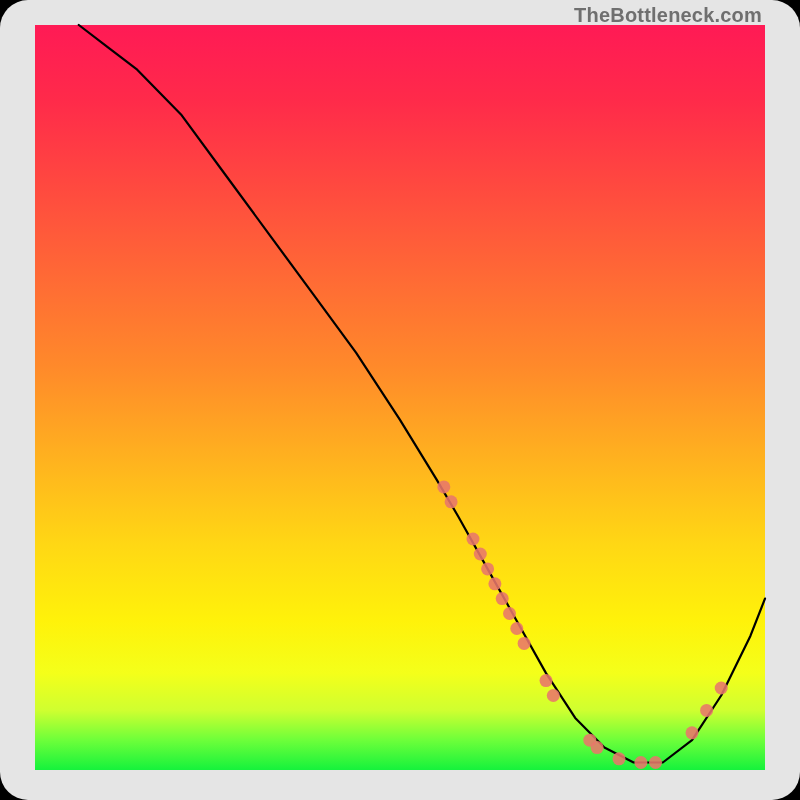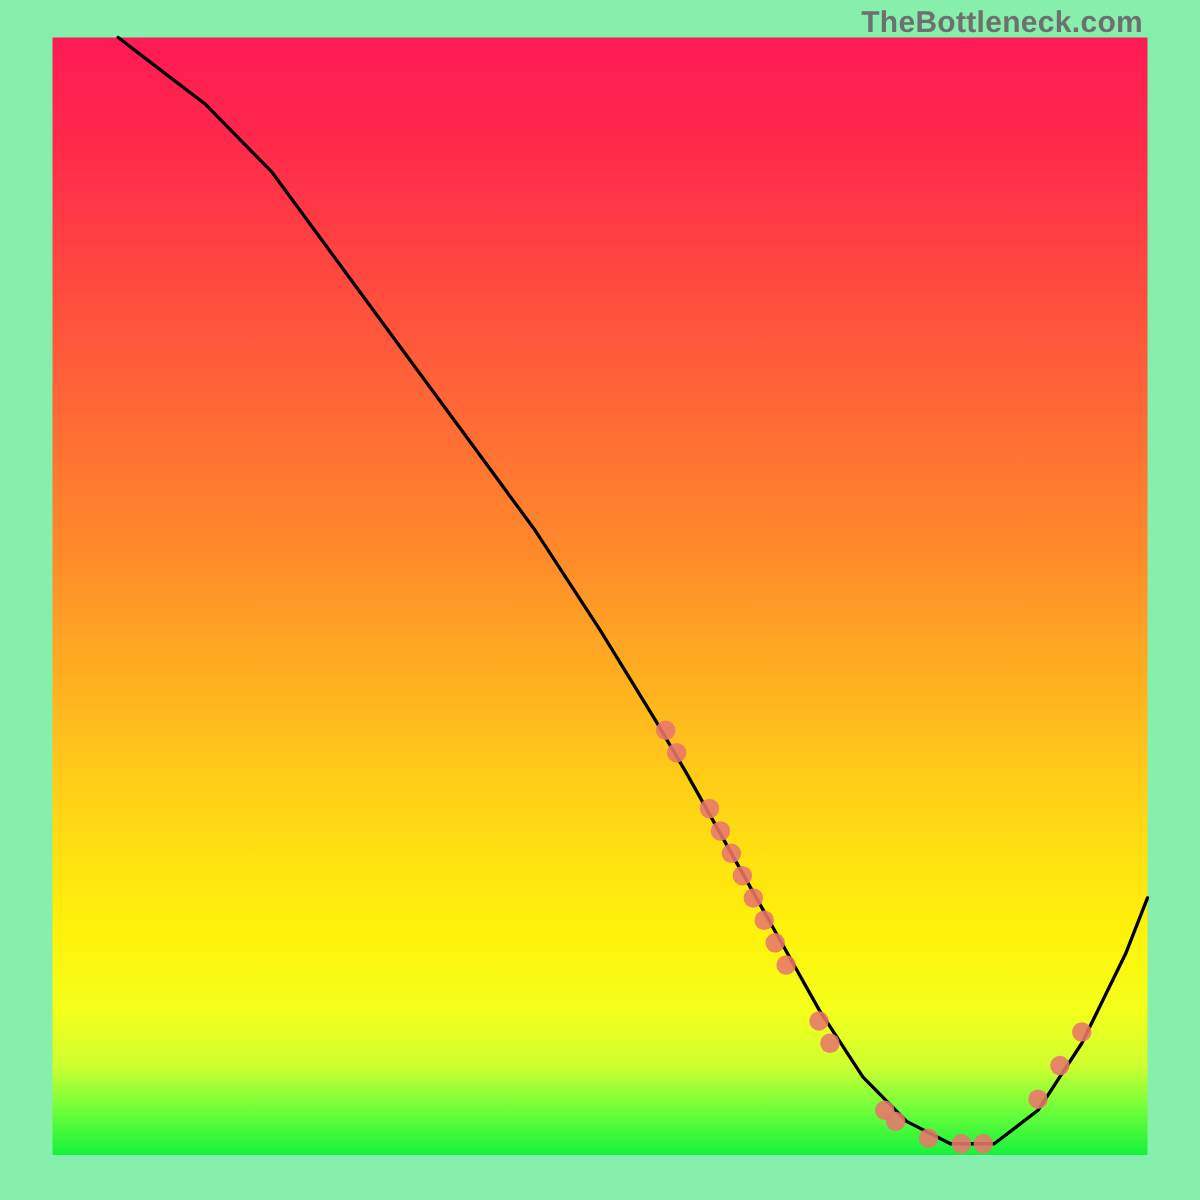--- a/index.html
+++ b/index.html
@@ -8,21 +8,22 @@
     width: 800px;
     height: 800px;
     background: #000;
     font-family: Arial, Helvetica, sans-serif;
     overflow: hidden;
   }
   .stage {
     position: relative;
     width: 800px;
     height: 800px;
-    background: #86efac;
+    background: #e5e5e5;
+    border-radius: 28px;
   }
   .plot {
     position: absolute;
     left: 35px;
     top: 25px;
     width: 730px;
     height: 745px;
     
     background: linear-gradient(
       to bottom,

